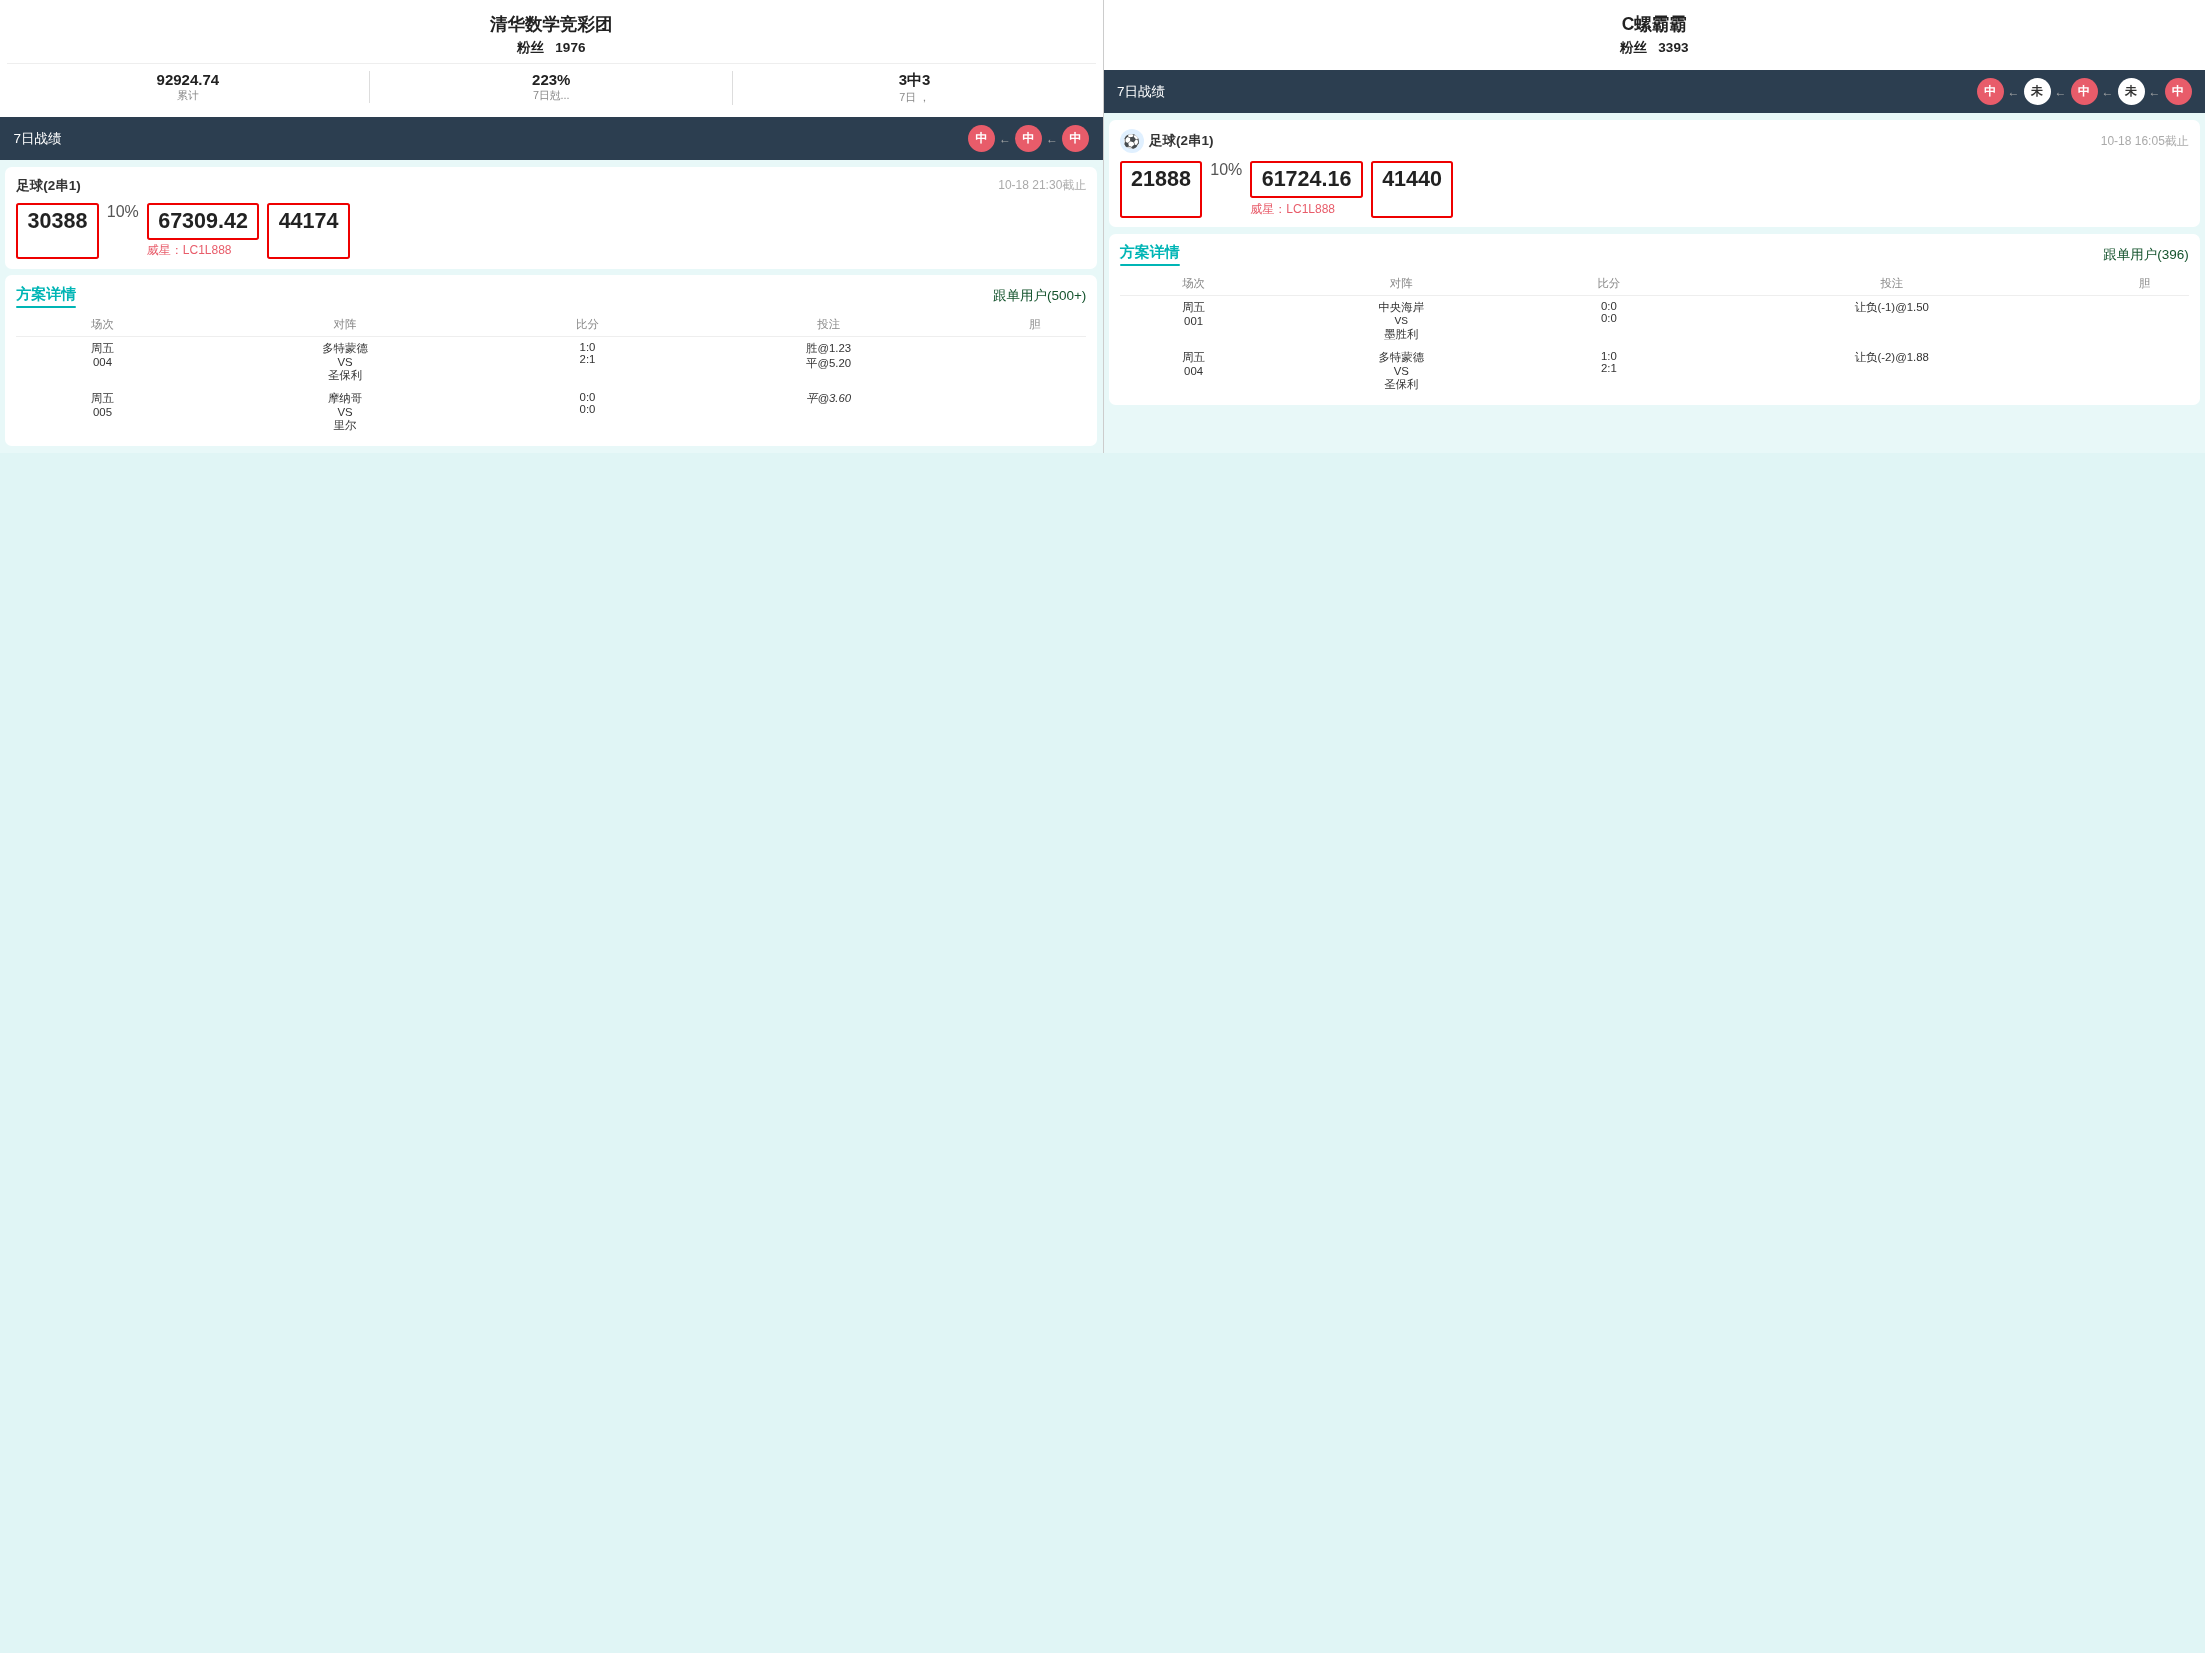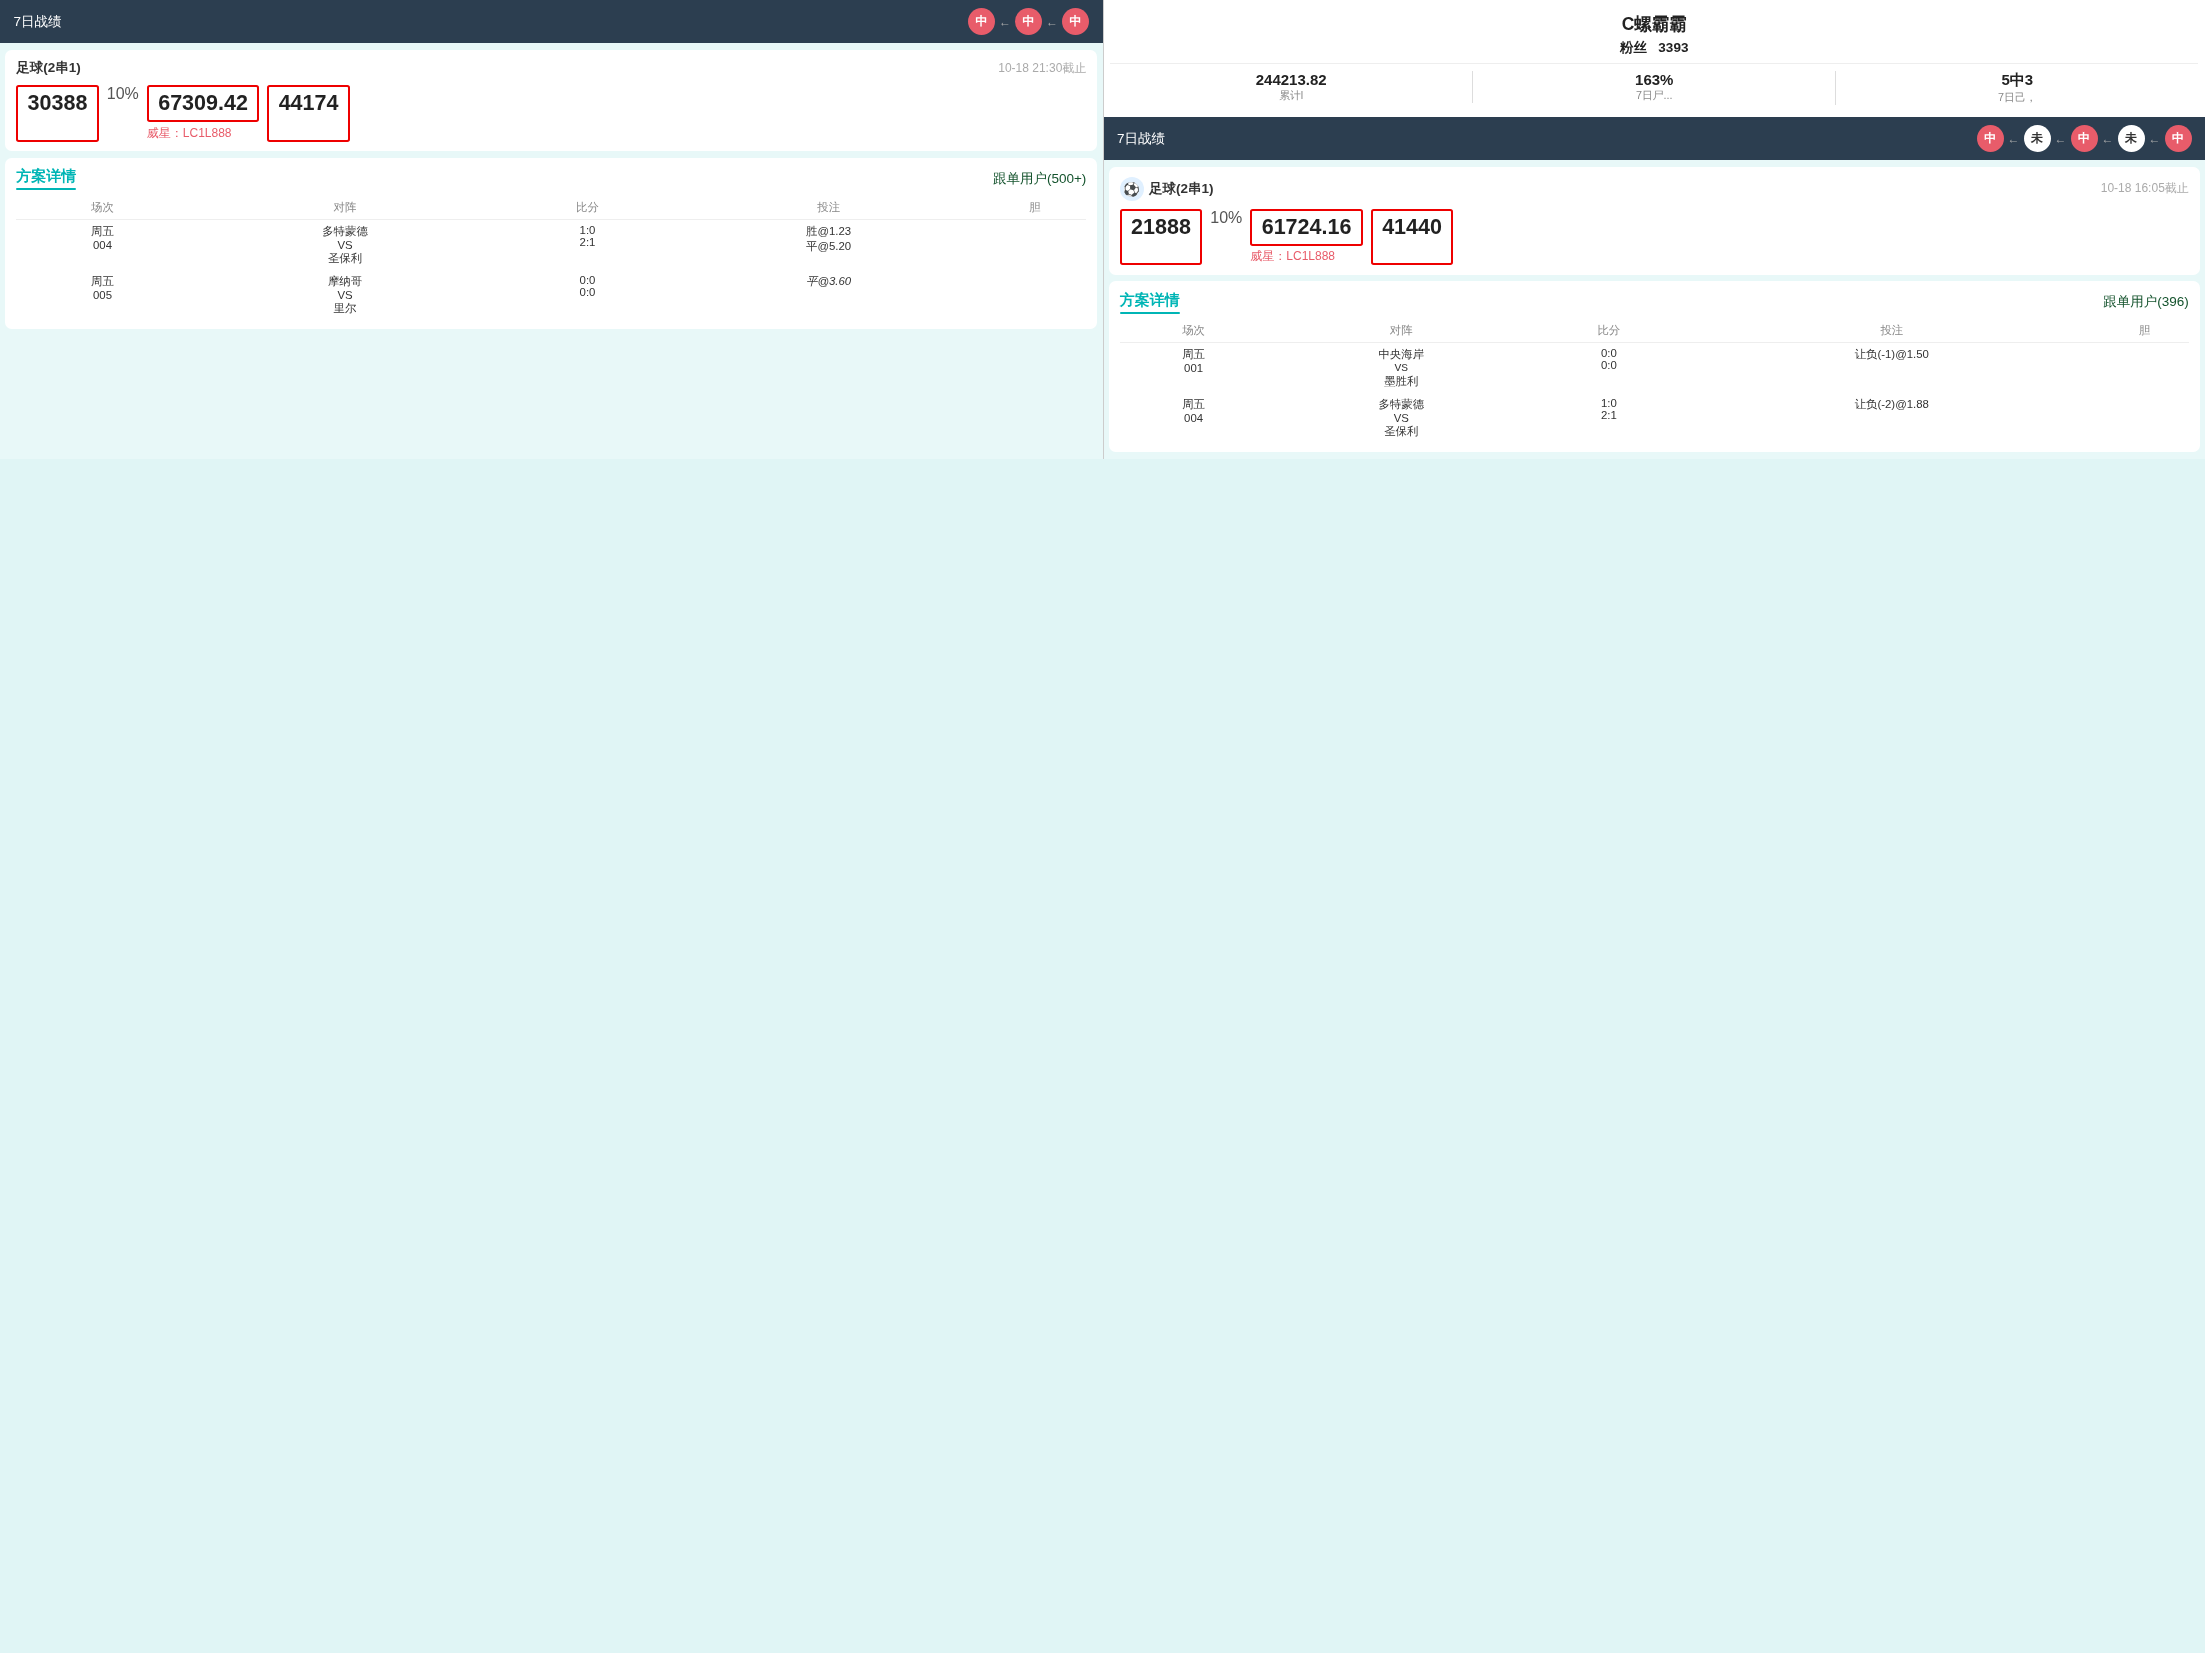--- a/index.html
+++ b/index.html
@@ -215,20 +215,42 @@
       color: #00b5b5;
     }
   </style>
 </head>
 <body>
 
 <div class="main-grid">
 
   <div class="card">
 
+    <div class="card-header">
+      <div class="card-title">清华数学竞彩团</div>
+      <div class="fans-row">
+        <span>粉丝</span>
+        &nbsp;
+        <span>1976</span>
+      </div>
+      <div class="stats-row">
+        <div class="stat-item">
+          <div class="stat-value">92924.74</div>
+          <div class="stat-label">累计</div>
+        </div>
+        <div class="stat-item">
+          <div class="stat-value">223%</div>
+          <div class="stat-label">7日尅...</div>
+        </div>
+        <div class="stat-item">
+          <div class="stat-value">3中3</div>
+          <div class="stat-label">7日 ，</div>
+        </div>
+      </div>
+    </div>
 
     <div class="battle-bar">
       <span class="battle-label">7日战绩</span>
       <div class="battle-icons">
         <div class="zhong-badge zhong-red">中</div>
         <span class="arrow-text">←</span>
         <div class="zhong-badge zhong-red">中</div>
         <span class="arrow-text">←</span>
         <div class="zhong-badge zhong-red">中</div>
       </div>
@@ -298,34 +320,20 @@
 
   <div class="card" style="border-left:1.3px solid #ccc;">
 
     <div class="card-header">
       <div class="card-title">C螺霸霸</div>
       <div class="fans-row">
         <span>粉丝</span>
         &nbsp;
         <span>3393</span>
       </div>
-      <div class="stats-row">
-        <div class="stat-item">
-          <div class="stat-value">244213.82</div>
-          <div class="stat-label">累计l</div>
-        </div>
-        <div class="stat-item">
-          <div class="stat-value">163%</div>
-          <div class="stat-label">7日尸...</div>
-        </div>
-        <div class="stat-item">
-          <div class="stat-value">5中3</div>
-          <div class="stat-label">7日己，</div>
-        </div>
-      </div>
     </div>
 
     <div class="battle-bar">
       <span class="battle-label">7日战绩</span>
       <div class="battle-icons">
         <div class="zhong-badge zhong-red">中</div>
         <span class="arrow-text">←</span>
         <div class="zhong-badge zhong-white">未</div>
         <span class="arrow-text">←</span>
         <div class="zhong-badge zhong-red">中</div>

